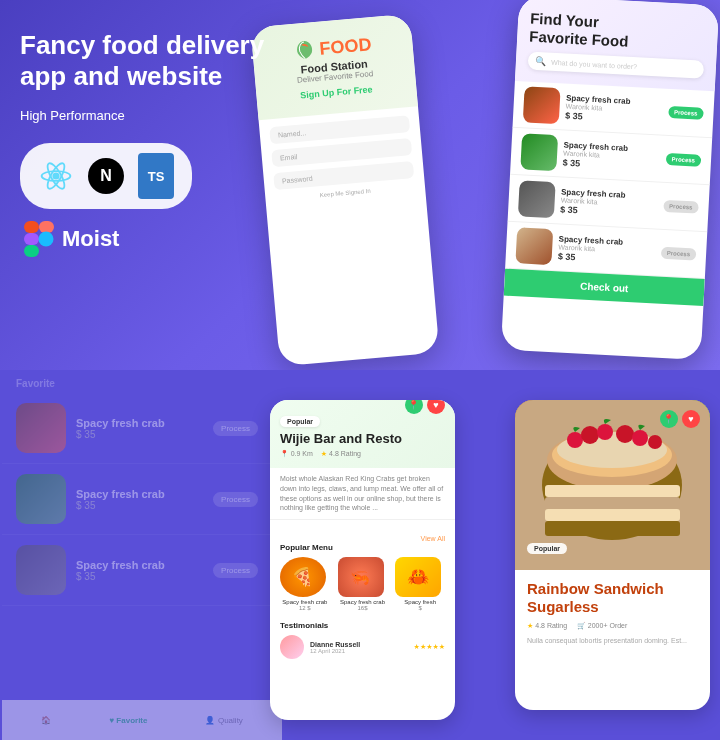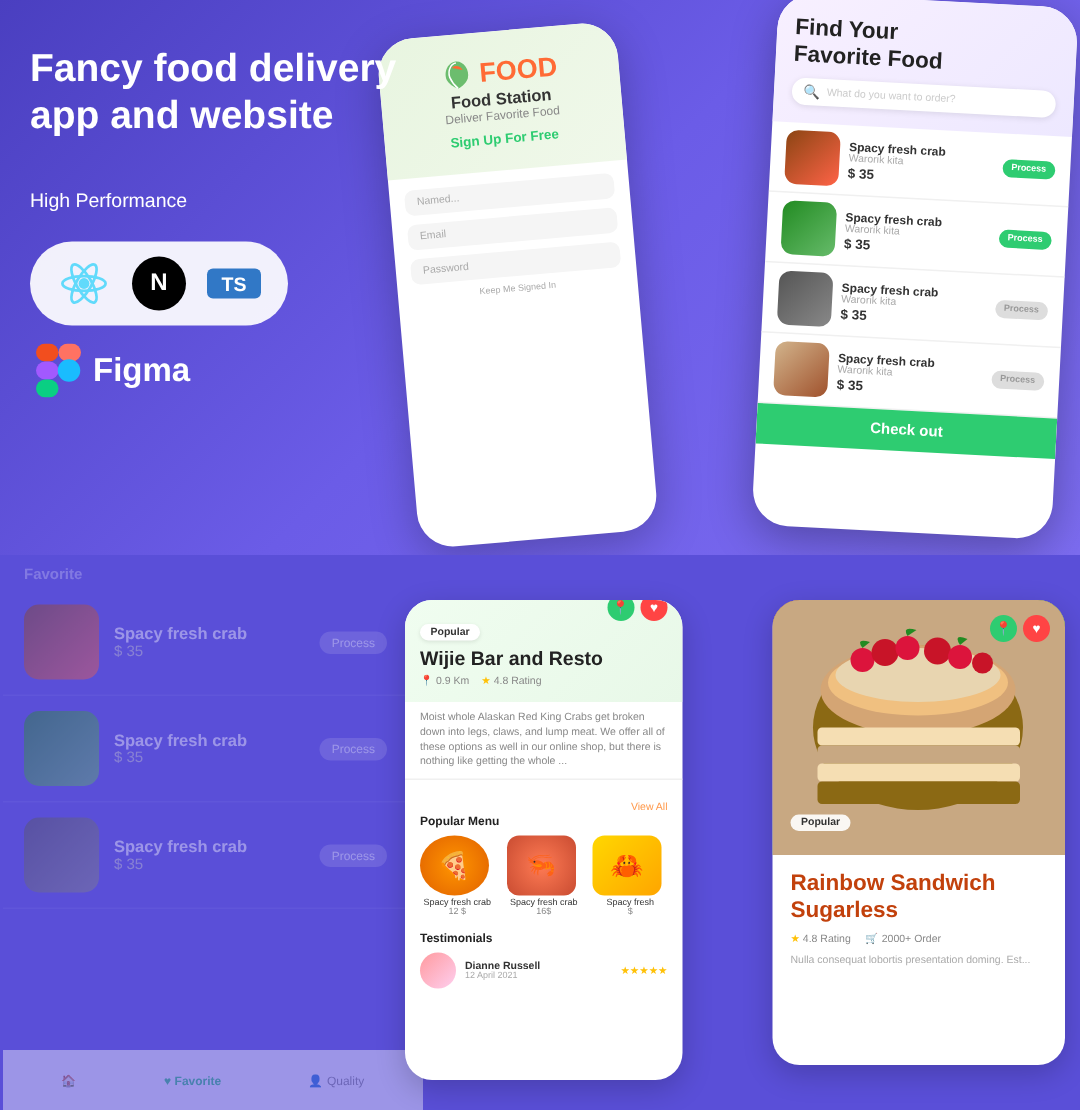--- a/index.html
+++ b/index.html
@@ -26,21 +26,21 @@
       left: 20px;
       width: 260px;
       z-index: 10;
     }
 
     .main-title {
       font-size: 26px;
       font-weight: 700;
       color: #fff;
       line-height: 1.2;
-      margin-bottom: 32px;
+      margin-bottom: 14px;
     }
 
     .features-grid {
       display: grid;
       grid-template-columns: 1fr 1fr;
       gap: 4px 0;
       margin-bottom: 18px;
     }
 
     .feature-item {
@@ -73,21 +73,21 @@
       display: flex;
       align-items: center;
       justify-content: center;
       color: #fff;
       font-weight: 700;
       font-size: 16px;
     }
 
     .ts-icon {
       width: 36px;
-      height: 20px;
+      height: 46px;
       background: #3178c6;
       border-radius: 4px;
       display: flex;
       align-items: center;
       justify-content: center;
       color: #fff;
       font-weight: 700;
       font-size: 13px;
     }
 
@@ -698,21 +698,21 @@
 
     <div class="figma-row">
 
       <svg class="figma-icon" width="30" height="36" viewBox="0 0 30 36">
         <rect x="0" y="0" width="15" height="12" rx="6" fill="#F24E1E"></rect>
         <rect x="15" y="0" width="15" height="12" rx="6" fill="#FF7262"></rect>
         <rect x="0" y="12" width="15" height="12" rx="6" fill="#A259FF"></rect>
         <rect x="0" y="24" width="15" height="12" rx="6" fill="#0ACF83"></rect>
         <circle cx="22" cy="18" r="7.5" fill="#1ABCFE"></circle>
       </svg>
-      <span class="figma-text">Figma</span>
+      <span class="figma-text">Moist</span>
     </div>
   </div>
 
   <div class="phone-left">
     <div class="phone-left-header">
       <div class="food-logo">
         <svg width="22" height="22" viewBox="0 0 22 22">
           <path d="M11 2 C6 2 2 8 4 14 C6 18 10 20 11 20 C12 20 16 18 18 14 C20 8 16 2 11 2Z" fill="#4CAF50" opacity="0.8"></path>
           <path d="M11 3 C8 3 5 7 6 12 C7 15 9 18 11 20" fill="none" stroke="#fff" stroke-width="1"></path>
           <path d="M8 6 C10 4 14 5 15 8" fill="#FF6B35" stroke="none"></path>

